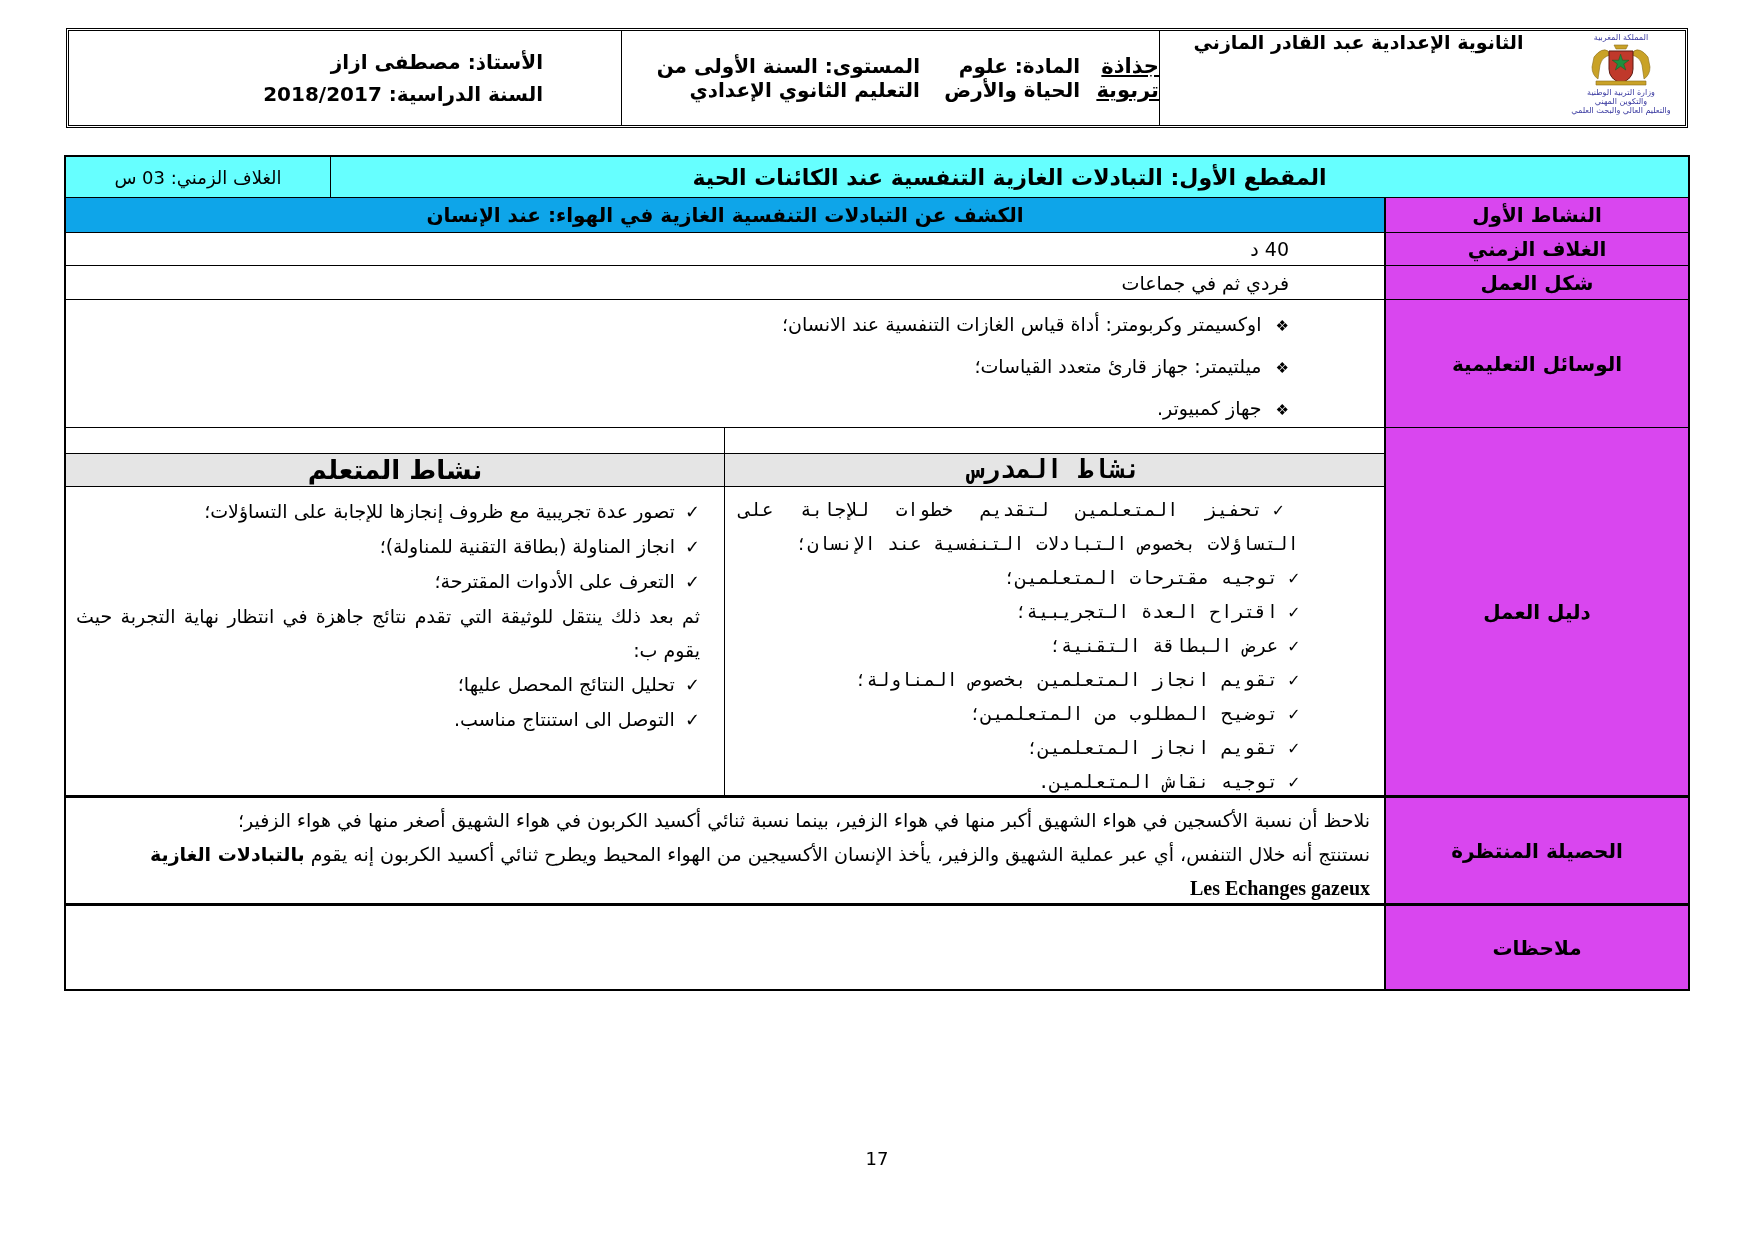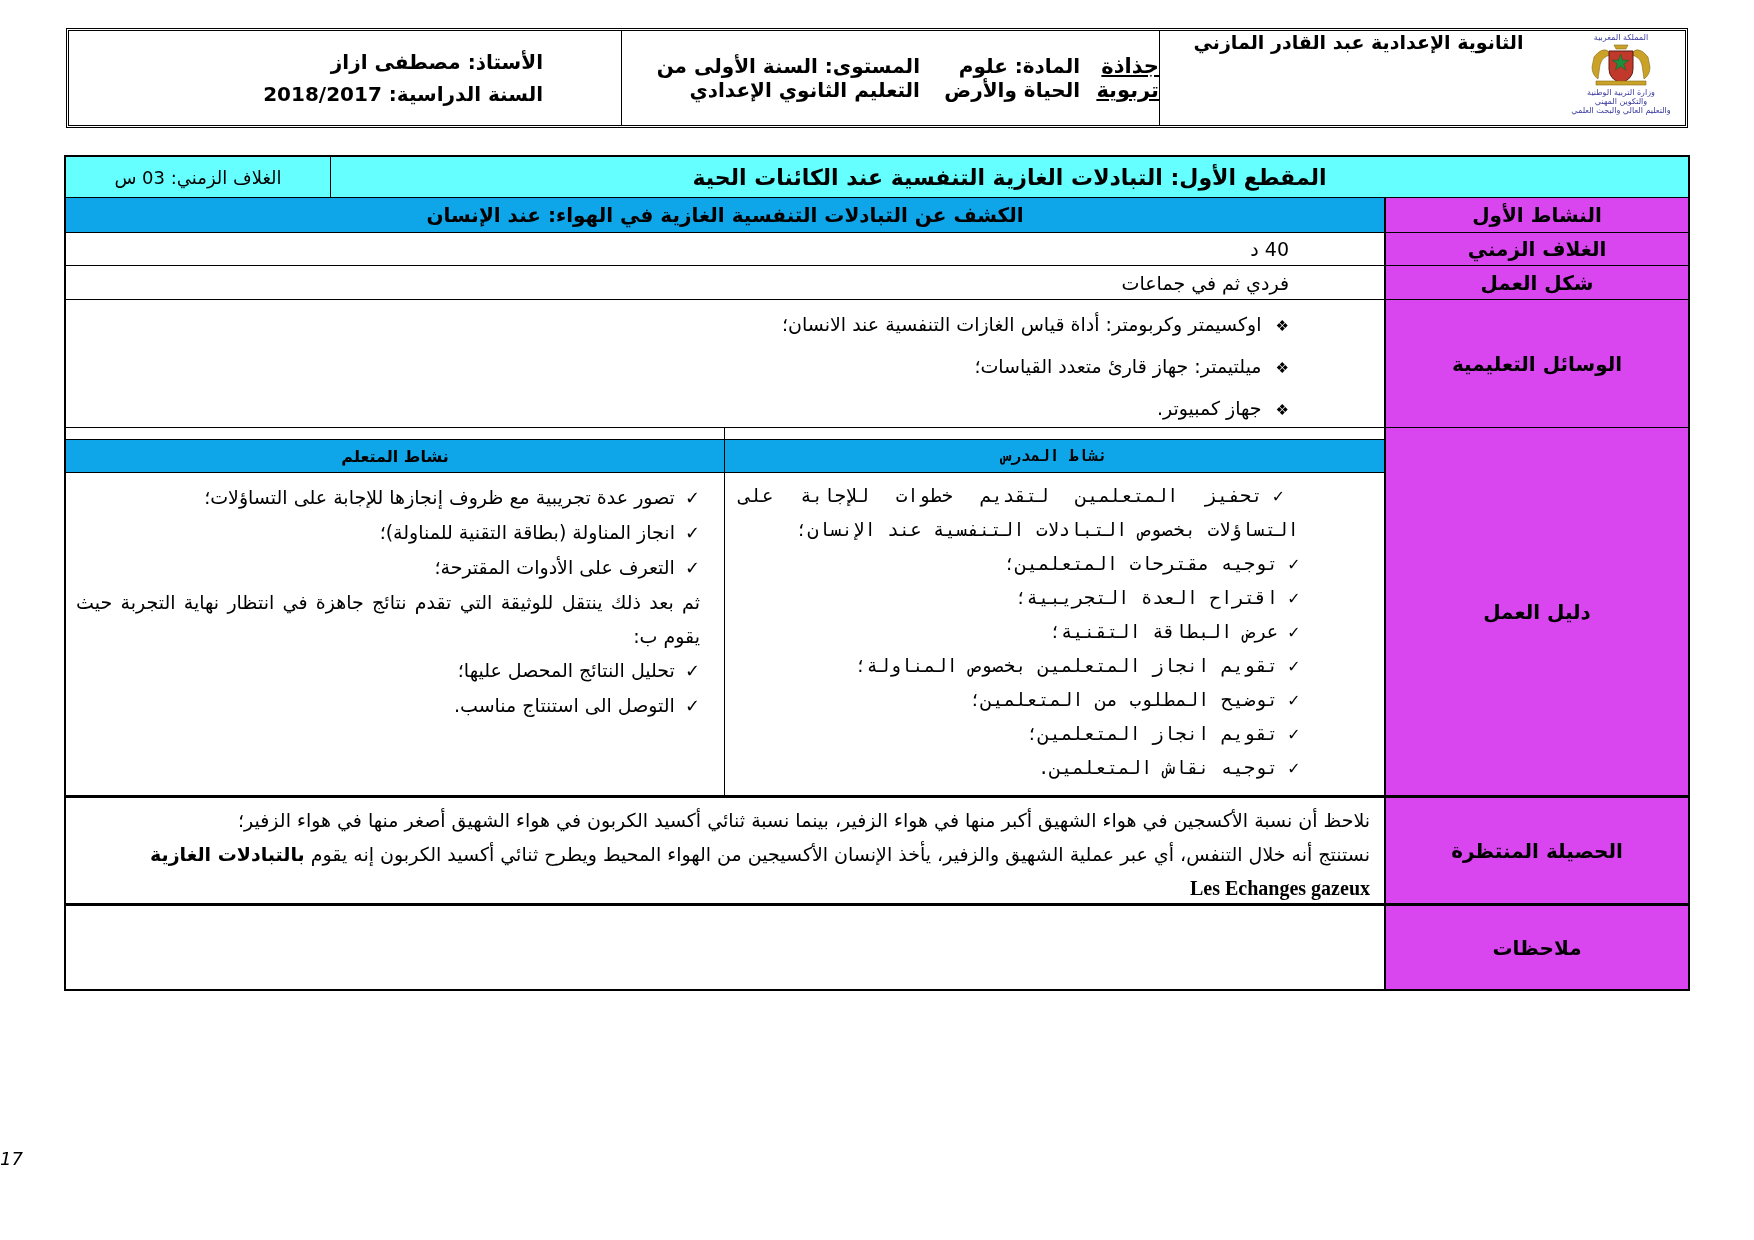--- a/index.html
+++ b/index.html
@@ -56,39 +56,39 @@
   .row-materials{height:128px;}
   .materials-list{padding:4px 95px 0 12px;}
   .mat-item{line-height:40px;font-size:19px;text-align:right;white-space:nowrap;}
   .mat-item .diamond{font-size:15px;margin-left:14px;}
   
   .row-guide{height:368px;}
   .guide-wrap{display:flex;flex-direction:row;height:100%;}
   .guide-col{box-sizing:border-box;height:100%;}
   .guide-col.teacher{width:660px;border-left:1.5px solid #000;font-family:Liberation Mono, monospace;}
   .guide-col.learner{flex:1;}
-  .wg-header{height:34px;margin-top:11px;border-top:1.5px solid #000;border-bottom:1.5px solid #000;
-    background:#0ea5e9;display:flex;align-items:center;justify-content:center;
-    font-weight:bold;font-size:16px;box-sizing:border-box;}
+  .wg-header{height:34px;margin-top:25px;border-top:1.5px solid #000;border-bottom:1.5px solid #000;
+    background:#e5e5e5;display:flex;align-items:center;justify-content:center;
+    font-weight:bold;font-size:26px;box-sizing:border-box;}
   .wg-body{padding:7px 0 0 0;}
   .teacher .wg-body{padding-right:85px;padding-left:14px;}
   .learner .wg-body{padding-right:24px;padding-left:10px;}
   .wg-item{font-size:19px;line-height:34px;text-align:right;}
   .wg-item.just{text-align:justify;}
   .wg-item .check{margin-left:10px;font-size:18px;}
   .wg-para{font-size:19px;line-height:34px;text-align:justify;margin:0;}
   
   .row-outcome{height:108px;}
   .outcome-body{padding:5px 14px 0 14px;}
   .outcome-line{font-size:19px;line-height:34px;text-align:right;margin:0;}
   .outcome-line .bold{font-weight:bold;}
   .outcome-latin{font-family:"Liberation Serif",serif;font-weight:bold;font-size:20px;
     text-align:right;padding-left:78px;line-height:34px;direction:ltr;}
   .row-notes{height:86px;}
-  .page-number{position:absolute;top:1148px;left:0;width:100%;text-align:left;font-size:18px;font-style:italic;}
+  .page-number{position:absolute;top:1148px;left:0;width:100%;text-align:center;font-size:18px;}
   
   .coat{display:block;margin:1px 0;}
 </style>
 </head>
 <body>
 
 <div class="page">
 
   <div class="header-box">
 

